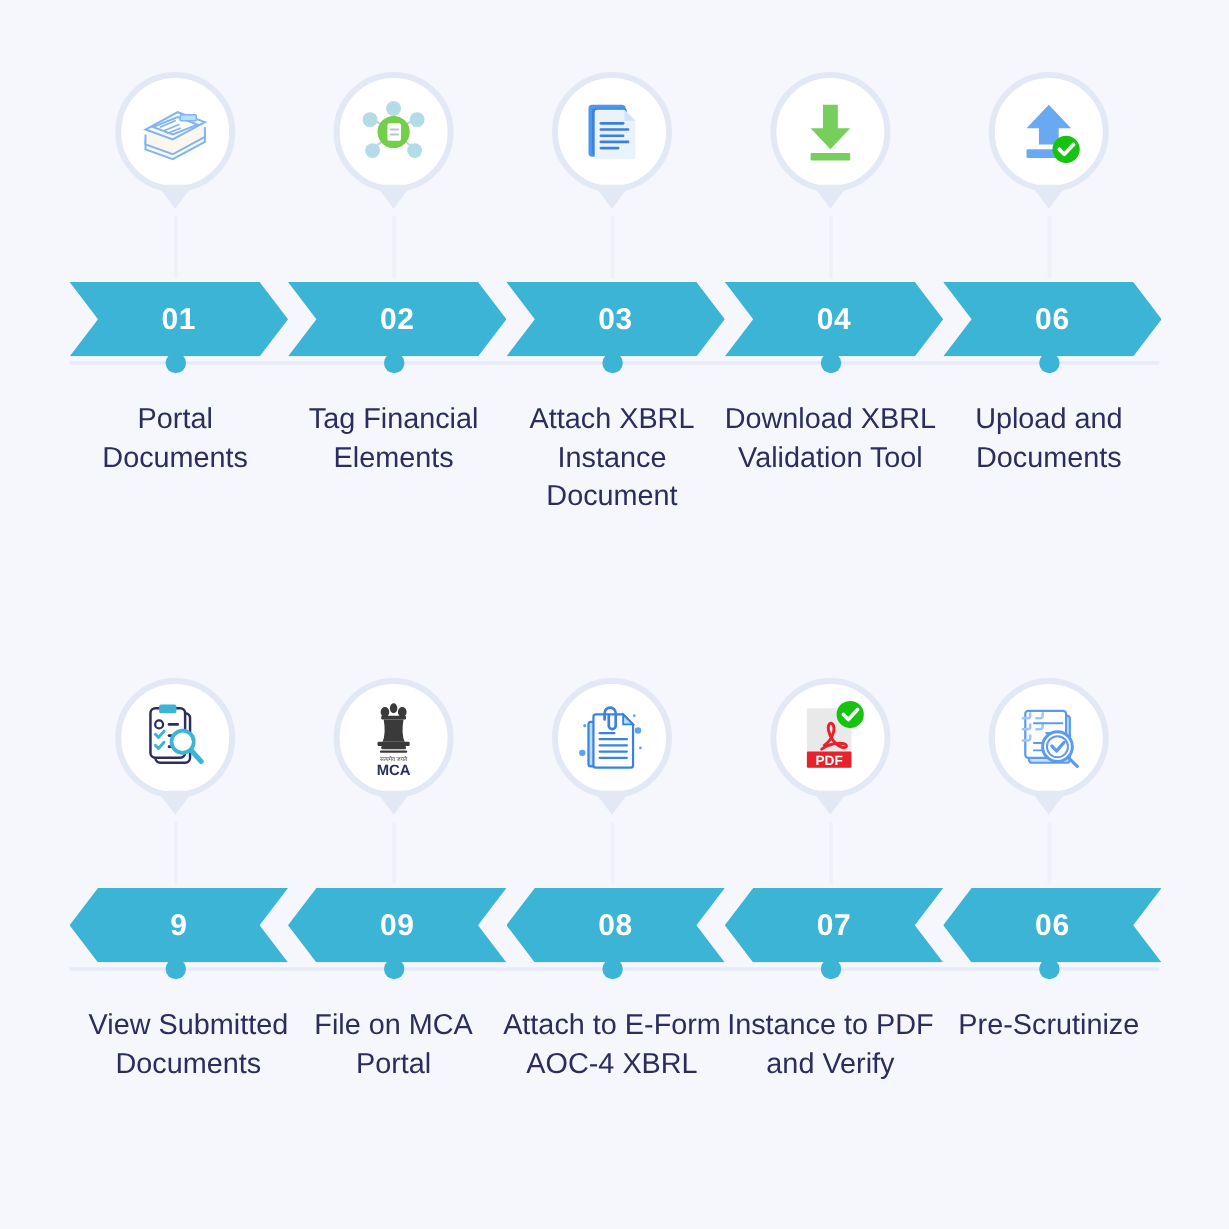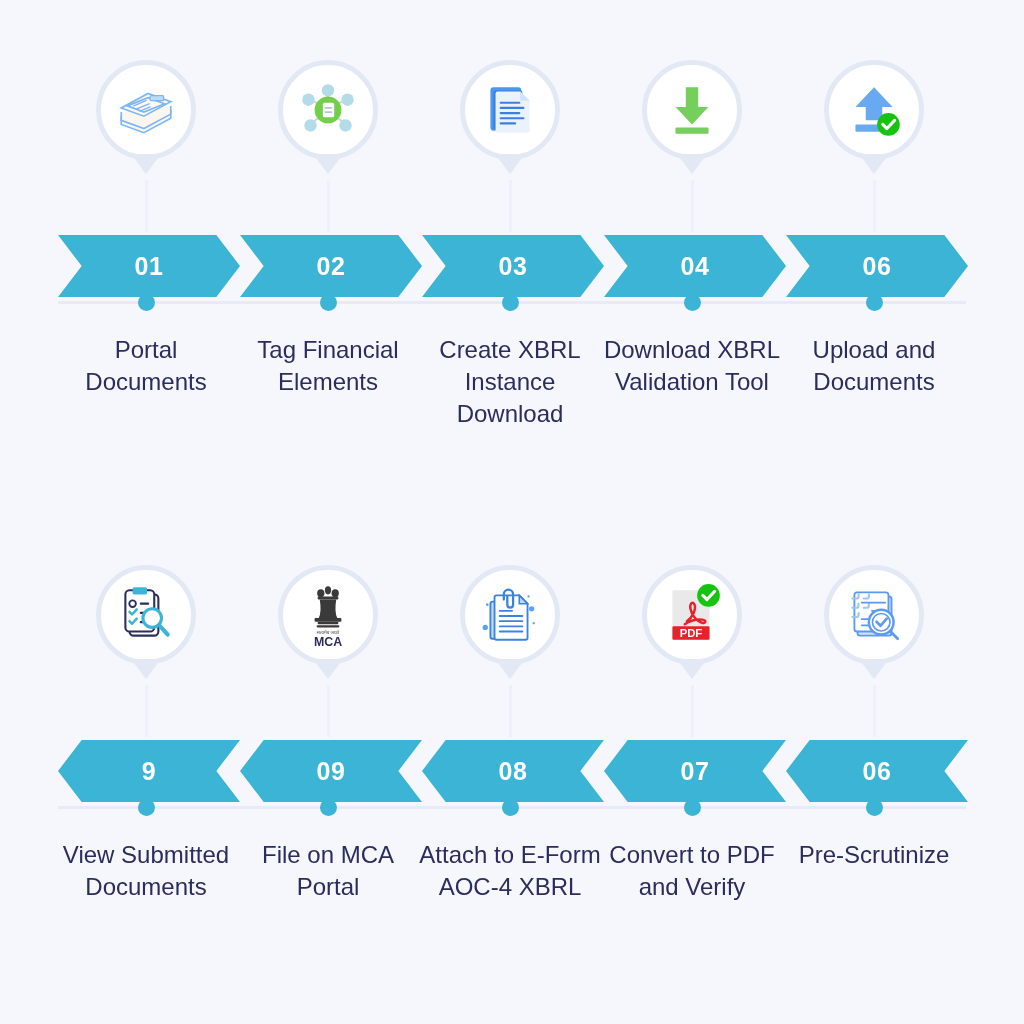--- a/index.html
+++ b/index.html
@@ -279,21 +279,21 @@
       <div class="rail-dot" style="left:138px"></div>
       <div class="rail-dot" style="left:320px"></div>
       <div class="rail-dot" style="left:502px"></div>
       <div class="rail-dot" style="left:684px"></div>
       <div class="rail-dot" style="left:866px"></div>
     </div>
 
     <div class="labels">
       <div class="label" style="left:51px">Portal Documents</div>
       <div class="label" style="left:233px">Tag Financial Elements</div>
-      <div class="label" style="left:415px">Create XBRL Instance Download</div>
+      <div class="label" style="left:415px">Attach XBRL Instance Document</div>
       <div class="label" style="left:597px">Download XBRL Validation Tool</div>
       <div class="label" style="left:779px">Upload and Documents</div>
     </div>
   </div>
 
   <div class="row row-2">
 
     <div class="bubbles">
 
       <div class="bubble" style="left:55px">
@@ -428,21 +428,21 @@
     <div class="rail">
       <div class="rail-line"></div>
       <div class="rail-dot" style="left:138px"></div>
       <div class="rail-dot" style="left:320px"></div>
       <div class="rail-dot" style="left:502px"></div>
       <div class="rail-dot" style="left:684px"></div>
       <div class="rail-dot" style="left:866px"></div>
     </div>
 
     <div class="labels">
-      <div class="label" style="left:51px">View Submitted Documents</div>
+      <div class="label" style="left:62px">View Submitted Documents</div>
       <div class="label" style="left:233px">File on MCA Portal</div>
       <div class="label" style="left:415px">Attach to E-Form AOC-4 XBRL</div>
-      <div class="label" style="left:597px">Convert to PDF and Verify</div>
+      <div class="label" style="left:597px">Instance to PDF and Verify</div>
       <div class="label" style="left:779px">Pre-Scrutinize</div>
     </div>
   </div>
 
 </div>
 
 </body></html>

